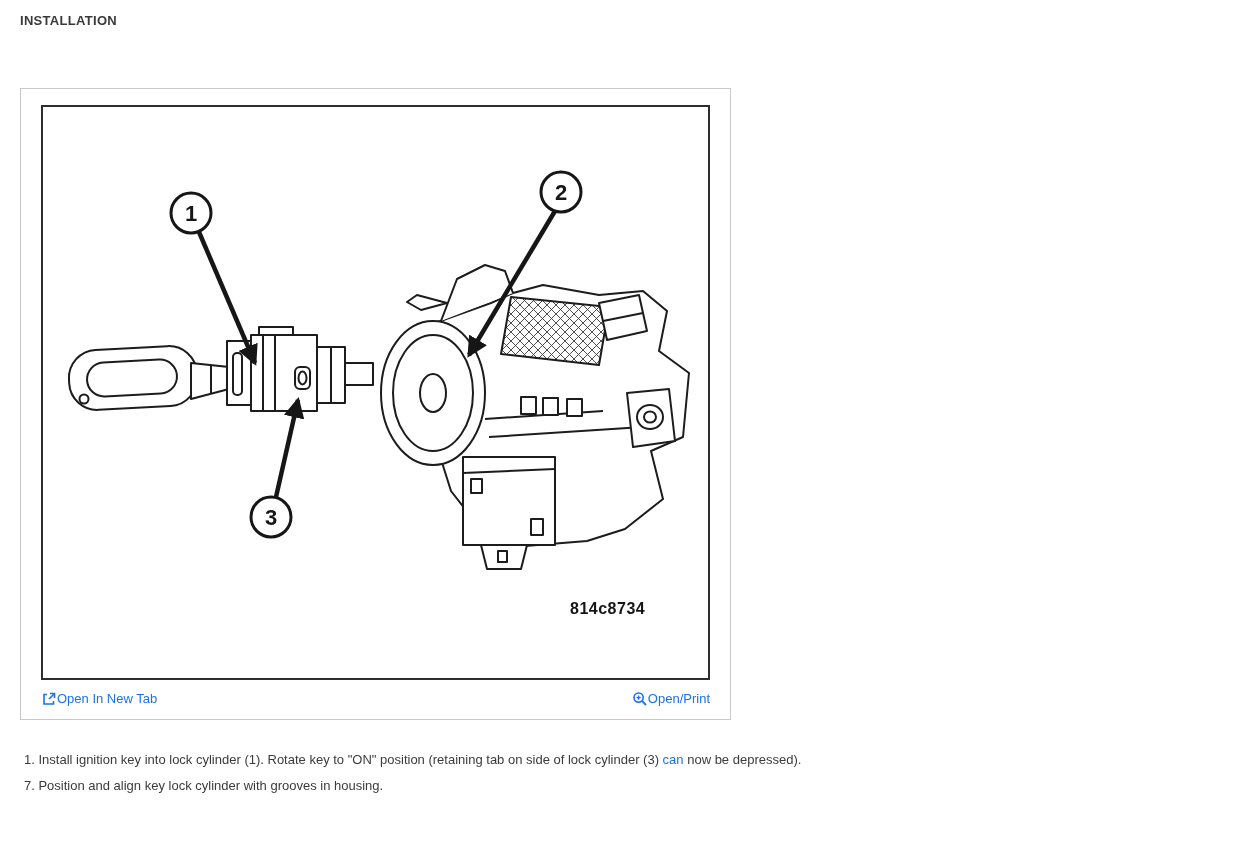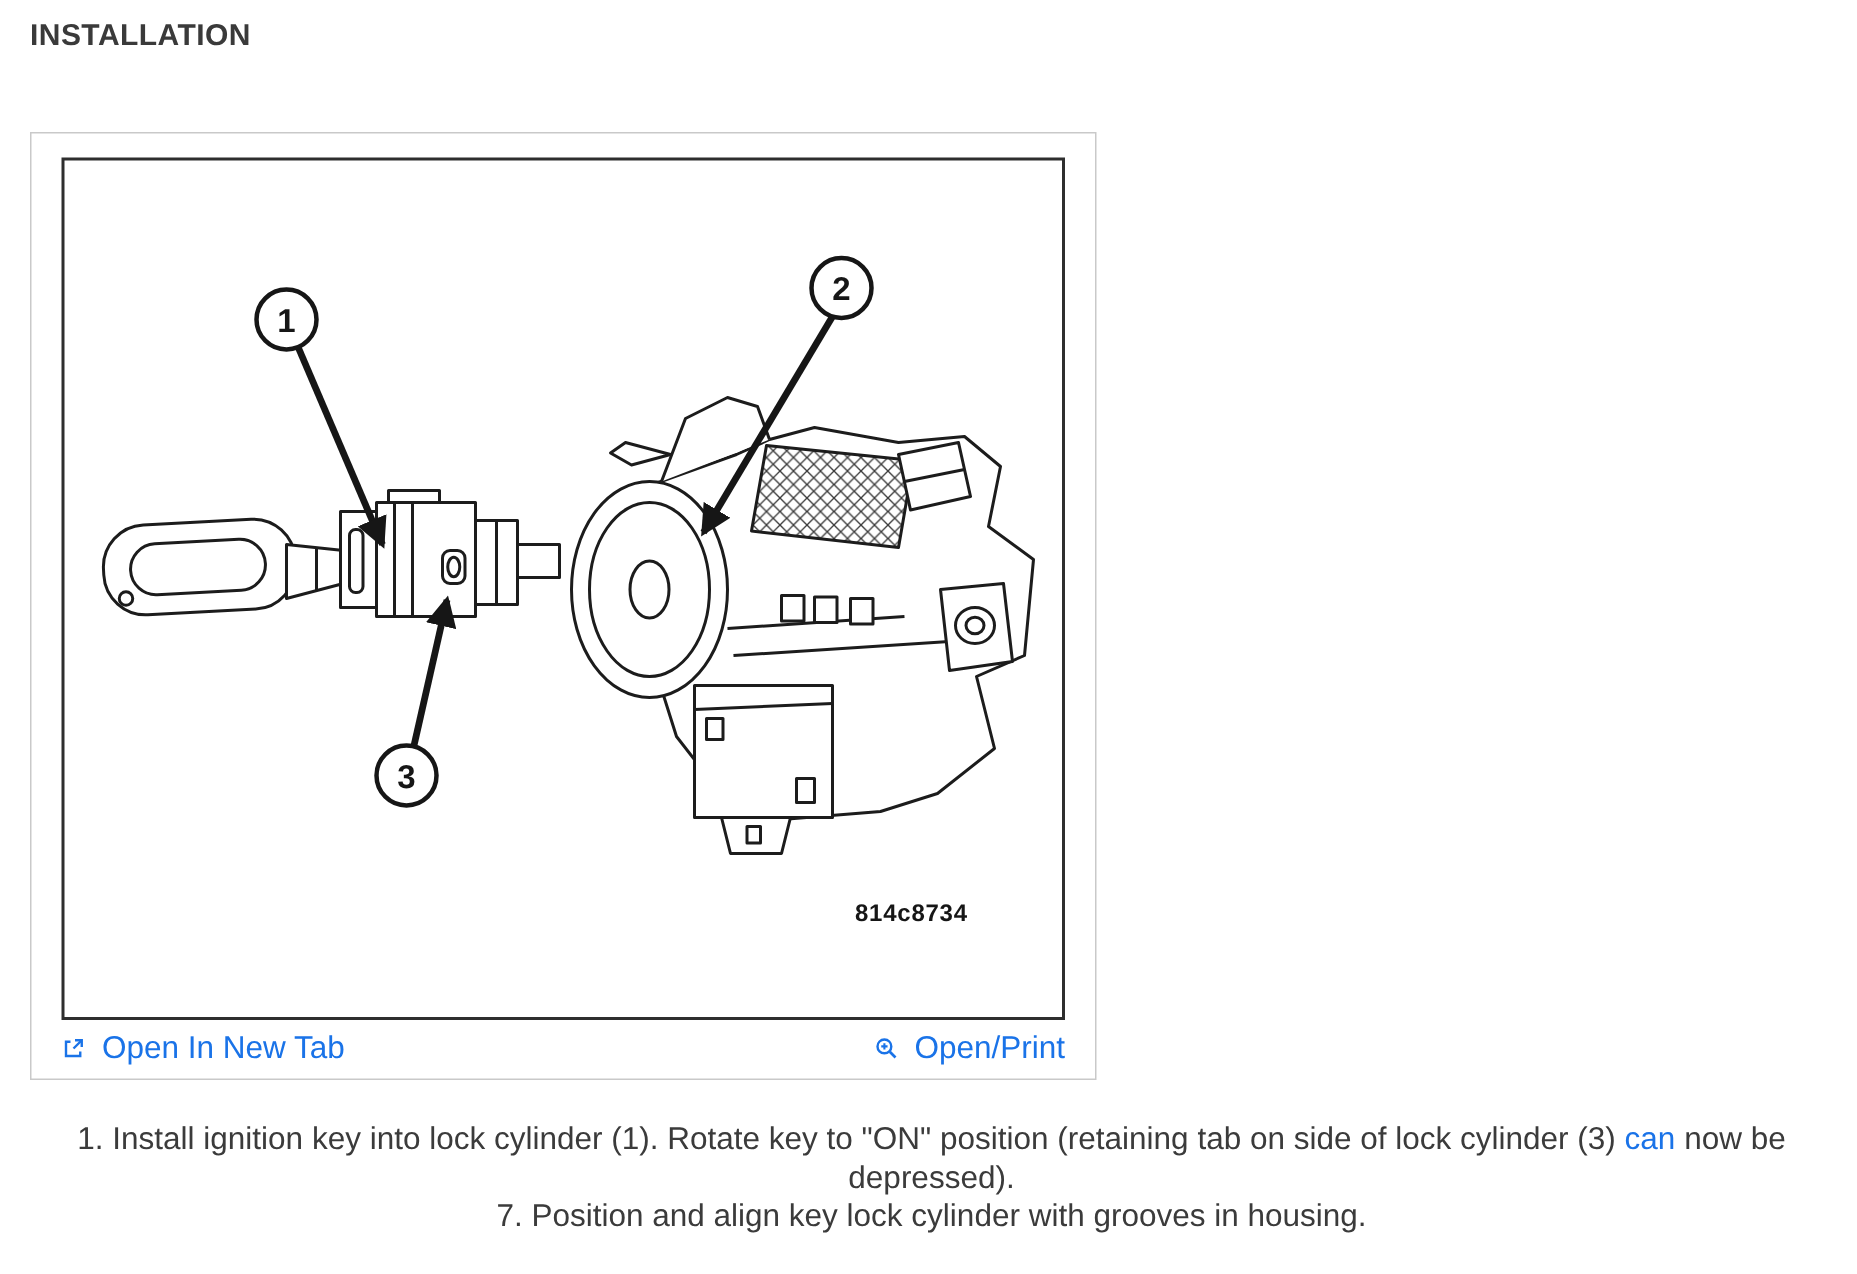--- a/index.html
+++ b/index.html
@@ -3,43 +3,43 @@
 <meta charset="utf-8">
 <style>
   html,body { margin:0; padding:0; }
   body {
     width:1238px; height:849px; background:#ffffff; position:relative;
     font-family:"Liberation Sans", sans-serif; color:#3b3b3b;
     overflow:hidden;
   }
   .page-title {
     position:absolute; left:20px; top:13px;
-    font-size:20px; font-weight:bold; letter-spacing:.3px; color:#3a3a3a;
+    font-size:13px; font-weight:bold; letter-spacing:.3px; color:#3a3a3a;
   }
   .figure-panel {
     position:absolute; left:20px; top:88px; width:711px;
     border:1px solid #c9c9c9; background:#fff; box-sizing:border-box;
   }
   .figure-frame {
     margin:16px 20px 0 20px; height:575px;
     border:2px solid #2e2e2e; box-sizing:border-box; background:#fff;
   }
   .diagram { display:block; width:100%; height:100%; }
   .figure-footer {
     display:flex; justify-content:space-between; align-items:center;
     padding:10px 20px 11px 20px;
   }
   .link {
-    color:#1a73e8; font-size:21px; text-decoration:none; cursor:pointer;
-    display:inline-flex; align-items:center; gap:11px; line-height:18px;
+    color:#1a73e8; font-size:13px; text-decoration:none; cursor:pointer;
+    display:inline-flex; align-items:center; gap:0; line-height:18px;
   }
   .link svg { flex:0 0 auto; }
   .instructions {
     position:absolute; left:24px; top:747px; right:20px;
-    font-size:21px; line-height:25.5px; color:#3b3b3b;text-align:center;
+    font-size:13px; line-height:25.5px; color:#3b3b3b;
   }
   .instr-line a { color:#1a73e8; text-decoration:none; cursor:pointer; }
 </style>
 </head>
 <body>
 
 <div class="page-title">INSTALLATION</div>
 
 <div class="figure-panel">
   <div class="figure-frame">

